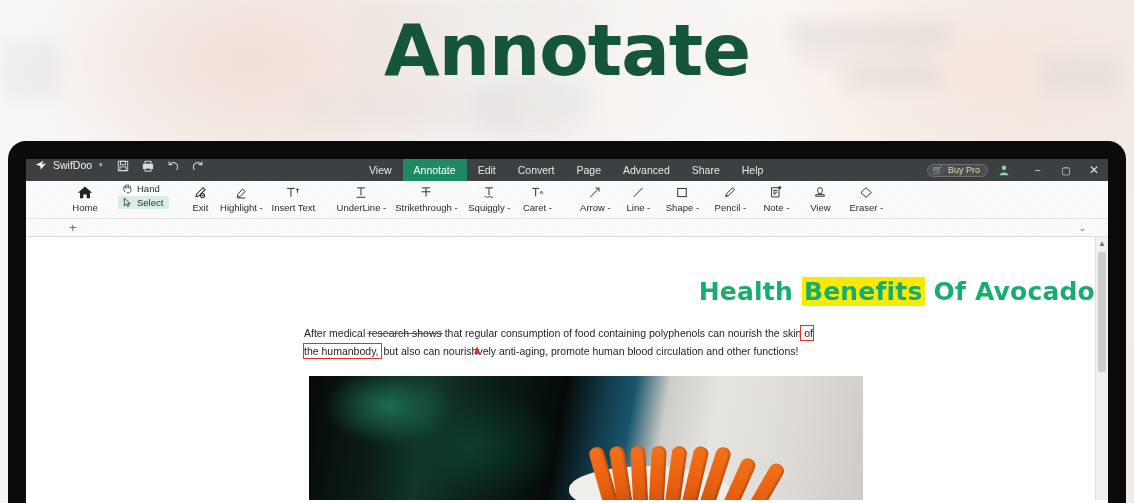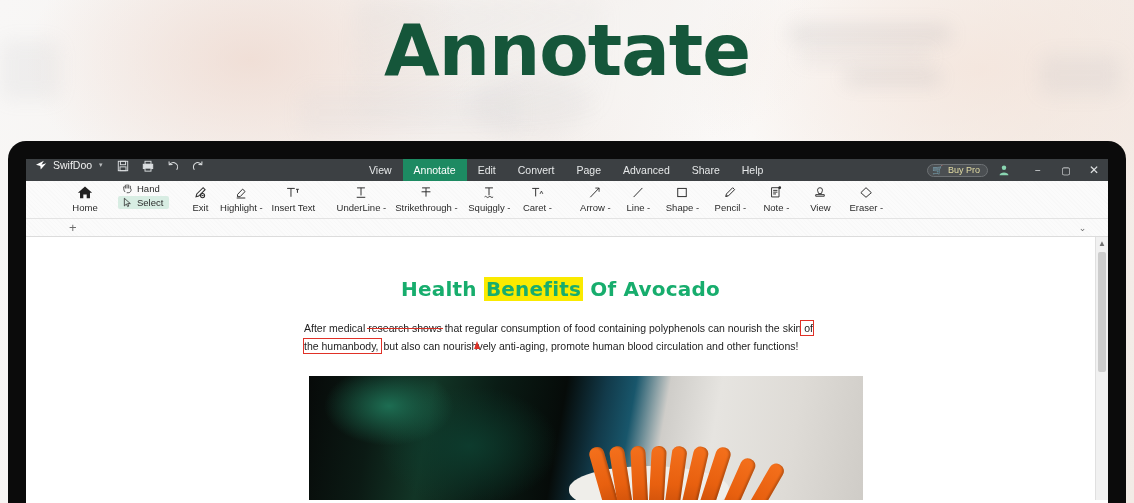--- a/index.html
+++ b/index.html
@@ -266,24 +266,24 @@
     background: #9b9b9b;
     overflow: hidden;
   }
   #page {
     position: absolute;
     left: 0; right: 13px; top: 0; bottom: 0;
     background: #ffffff;
     overflow: hidden;
   }
   #doc-heading {
-    text-align: center;
+    text-align: right;
     margin-top: 40px;
     font-family: "DejaVu Sans", sans-serif;
-    font-size: 20px;
+    font-size: 25px;
     font-weight: bold;
     color: #17ad6d;
     letter-spacing: .2px;
   }
   #doc-heading .hl {
     background: #faea00;
     padding: 0 2px;
   }
   #doc-body {
     margin: 18px auto 0 auto;

